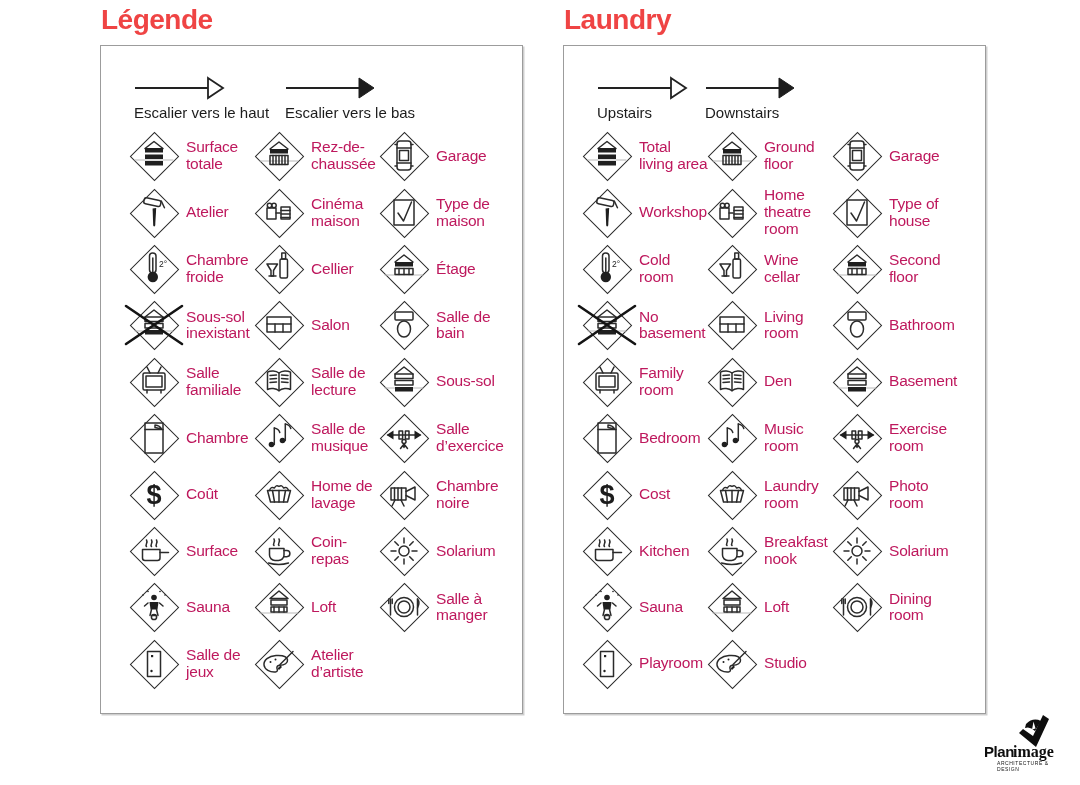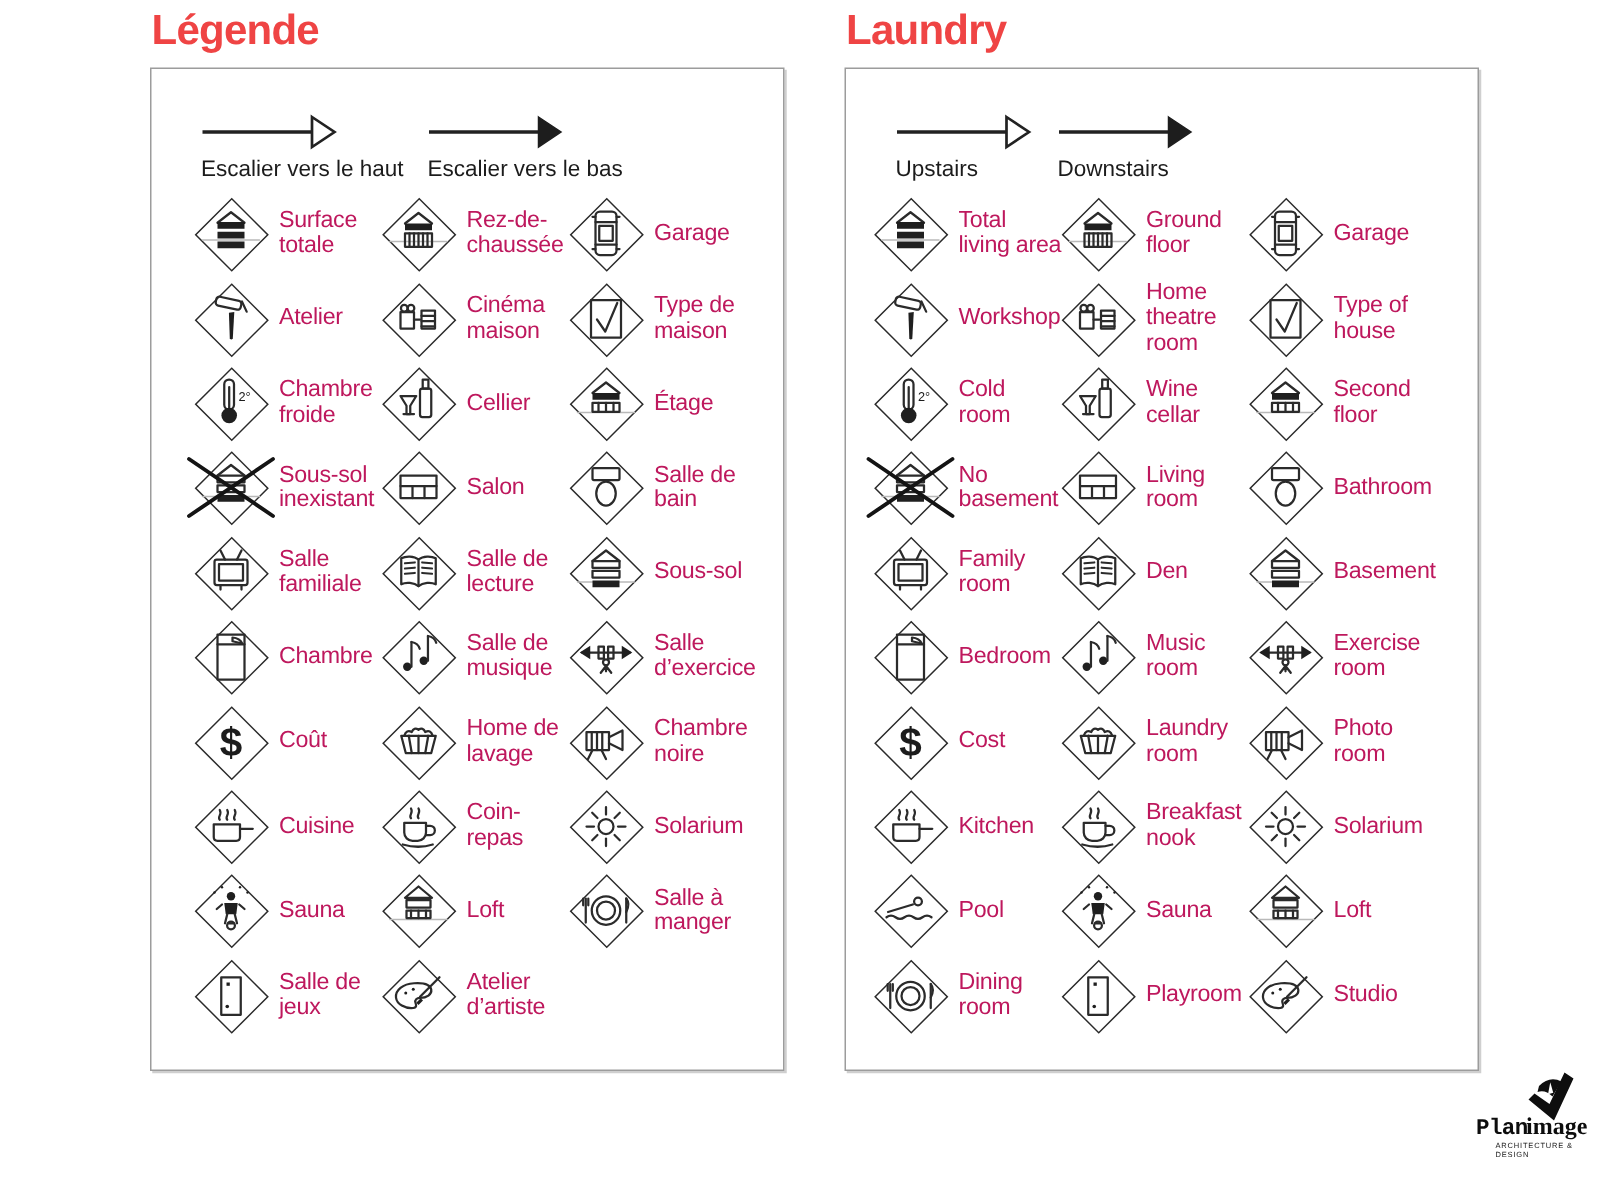--- a/index.html
+++ b/index.html
@@ -41,21 +41,21 @@
   .glyph svg .f{fill:#1f1f1f;stroke:none;}
   .glyph svg .g{stroke:#b9b9b9;stroke-width:1;}
   .glyph svg .t{fill:#1c1c1c;stroke:none;font-family:"Liberation Sans",sans-serif;}
   .cross{position:absolute;left:-6px;top:-6px;width:60px;height:60px;}
   .cross line{stroke:#141414;stroke-width:2.6;stroke-linecap:round;}
   .lbl{margin-left:8px;font-size:15.5px;line-height:1.08;letter-spacing:-0.2px;max-width:78px;color:#be185d;}
   
   .logo{position:absolute;left:984px;top:714px;width:88px;height:66px;}
   .logo svg{display:block;margin:0 0 -6px 30px;width:40px;height:36px;}
   .brand{white-space:nowrap;line-height:16px;}
-  .brand .b1{font-size:15px;font-weight:bold;letter-spacing:-0.4px;color:#0d0d0d;font-family:Liberation Mono, monospace;}
+  .brand .b1{font-size:15px;font-weight:bold;letter-spacing:-0.4px;color:#0d0d0d;}
   .brand .b2{font-size:16px;font-weight:bold;font-family:"Liberation Serif",serif;color:#0d0d0d;margin-left:-1px;}
   .tagline{font-size:5px;letter-spacing:0.55px;color:#161616;margin:0 0 0 13px;}
 </style>
 </head>
 <body>
 
 <div class="panel-block fr">
   <h2 class="panel-title">Légende</h2>
   <div class="panel">
     <div class="arrows">
@@ -406,21 +406,21 @@
             <div class="glyph">
               <svg viewBox="0 0 48 48">
                 <path d="M12.5 22.5 h17.5 v8.5 q0 2.5 -2.5 2.5 h-12.5 q-2.5 0 -2.5 -2.5 Z"></path>
                 <line x1="30" y1="25.5" x2="38.5" y2="25.5" stroke-width="2.2"></line>
                 <path d="M16.5 19.5 c-1.8 -2 1.8 -3.5 0 -6.5"></path>
                 <path d="M21.5 19.5 c-1.8 -2 1.8 -3.5 0 -6.5"></path>
                 <path d="M26.5 19.5 c-1.8 -2 1.8 -3.5 0 -6.5"></path>
               </svg>
             </div>
           </div>
-          <div class="lbl">Cuisine</div>
+          <div class="lbl">Surface</div>
         </div>
         <div class="cell">
           <div class="dwrap">
             <div class="dia"></div>
             <div class="glyph">
               <svg viewBox="0 0 48 48">
                 <path d="M14.5 21.5 h14.5 v6.5 a5.5 5.5 0 0 1 -5.5 5.5 h-3.5 a5.5 5.5 0 0 1 -5.5 -5.5 Z"></path>
                 <path d="M29 23.5 h2.8 a3 3 0 0 1 0 6.2 h-2.8"></path>
                 <path d="M13.5 36 q10.5 3 20 0"></path>
                 <path d="M19 18.5 c-1.8 -2 1.8 -3.5 0 -6.5"></path>
@@ -930,33 +930,20 @@
               </svg>
             </div>
           </div>
           <div class="lbl">Solarium</div>
         </div>
         <div class="cell">
           <div class="dwrap">
             <div class="dia"></div>
             <div class="glyph">
               <svg viewBox="0 0 48 48">
-                <circle cx="29" cy="18" r="2.6"></circle>
-                <path d="M9 25 l16.5 -5"></path>
-                <path d="M8 28.5 q3 -2.2 6 0 t6 0 t6 0 t6 0 t6 0" stroke-width="1.3"></path>
-              </svg>
-            </div>
-          </div>
-          <div class="lbl">Pool</div>
-        </div>
-        <div class="cell">
-          <div class="dwrap">
-            <div class="dia"></div>
-            <div class="glyph">
-              <svg viewBox="0 0 48 48">
                 <circle class="f" cx="24" cy="14.5" r="2.8"></circle>
                 <path class="f" d="M19.5 19 h9 l-1 7.5 h-7 Z"></path>
                 <path d="M18 20 l-3.5 3 m15 -3 l3.5 3"></path>
                 <path d="M21.5 26.5 l-1.5 6 m6.5 -6 l1.5 6"></path>
                 <circle cx="24" cy="34" r="2.6"></circle>
                 <line x1="22" y1="32.5" x2="26" y2="32.5"></line>
                 <circle class="f" cx="13" cy="12" r="0.8"></circle>
                 <circle class="f" cx="18" cy="8.5" r="0.8"></circle>
                 <circle class="f" cx="30" cy="8.5" r="0.8"></circle>
                 <circle class="f" cx="35" cy="12" r="0.8"></circle>

